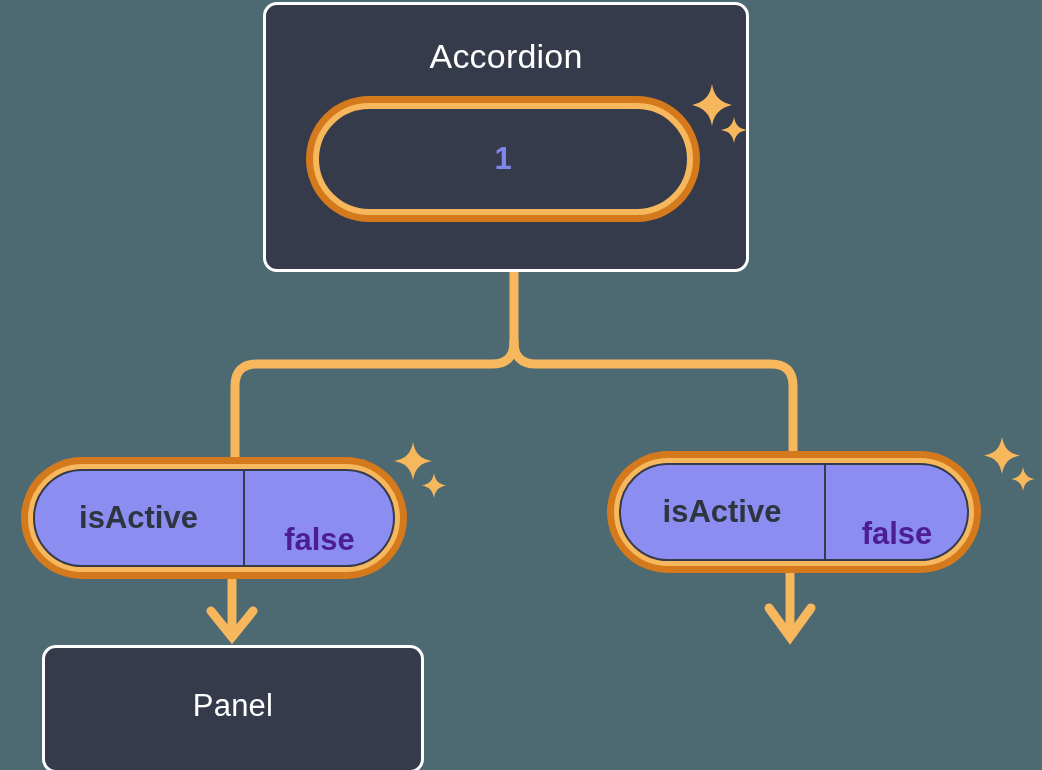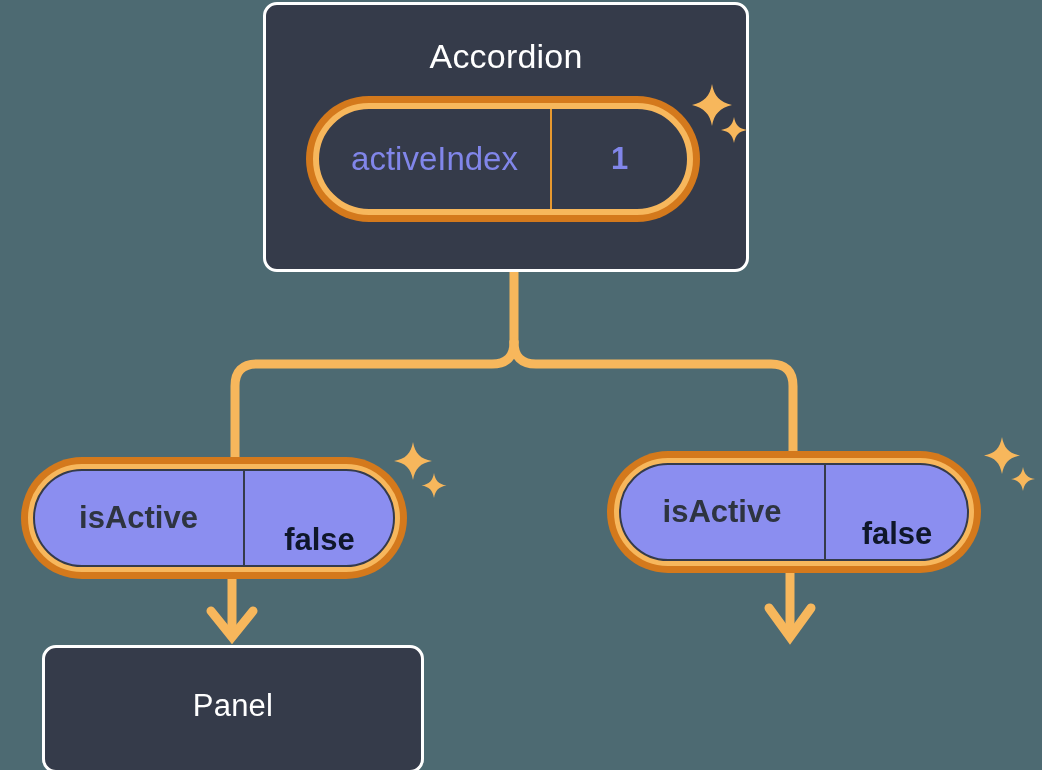--- a/index.html
+++ b/index.html
@@ -127,21 +127,21 @@
     pointer-events: none;
   }
   .pill-lav .pill-key {
     color: #2e3440;
     font-size: 31px;
     font-weight: 700;
     border-right: 2px solid #353b4a;
   }
   .pill-lav .pill-val {
     flex: 1;
-    color: #0f172a;
+    color: #4c1d95;
     font-size: 31px;
     font-weight: 700;
     margin-top: 44px;
   }
 
   #pill-isactive-left {
     left: 28px;
     top: 464px;
     width: 372px;
   }
@@ -186,21 +186,20 @@
       <path d="M 790 572 L 790 637"></path>
       <path d="M 769 608 L 790 637 L 811 608" stroke-linecap="round"></path>
     </g>
   </svg>
 
   <div class="card" id="accordion-card">
     <div class="card-title">Accordion</div>
   </div>
 
   <div class="pill" id="pill-activeindex">
-    <div class="pill-key">activeIndex</div>
     <div class="pill-val">1</div>
   </div>
 
   <svg class="sparkle-group" id="sparkle-accordion" width="60" height="62" viewBox="0 0 60 62" fill="#f7b75c">
     <path d="M22 0 C24 12 30 18 42 21 C30 24 24 30 22 42 C20 30 14 24 2 21 C14 18 20 12 22 0 Z"></path>
     <path d="M44 33 C45.4 41 49 44.6 57 46 C49 47.4 45.4 51 44 59 C42.6 51 39 47.4 31 46 C39 44.6 42.6 41 44 33 Z"></path>
   </svg>
 
   <div class="pill pill-lav" id="pill-isactive-left">
     <div class="pill-key">isActive</div>

